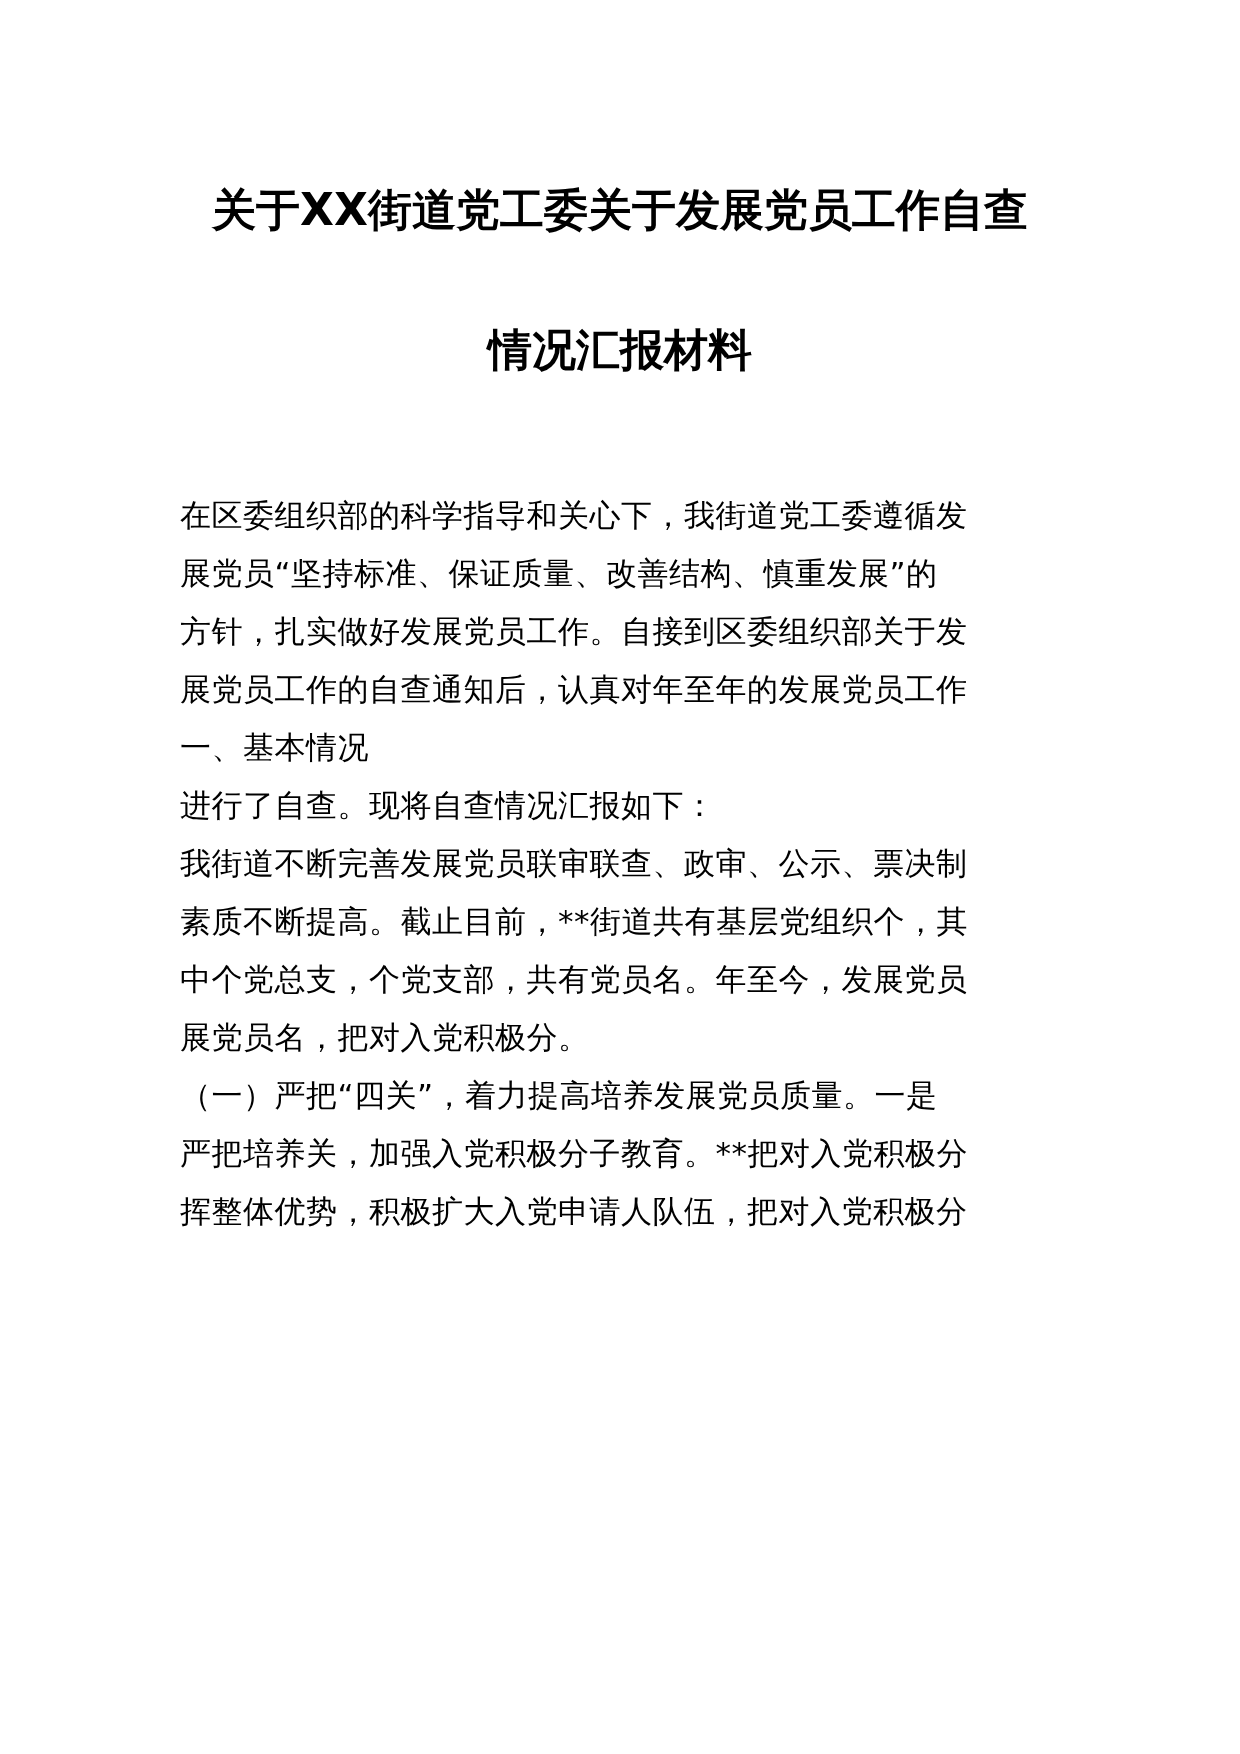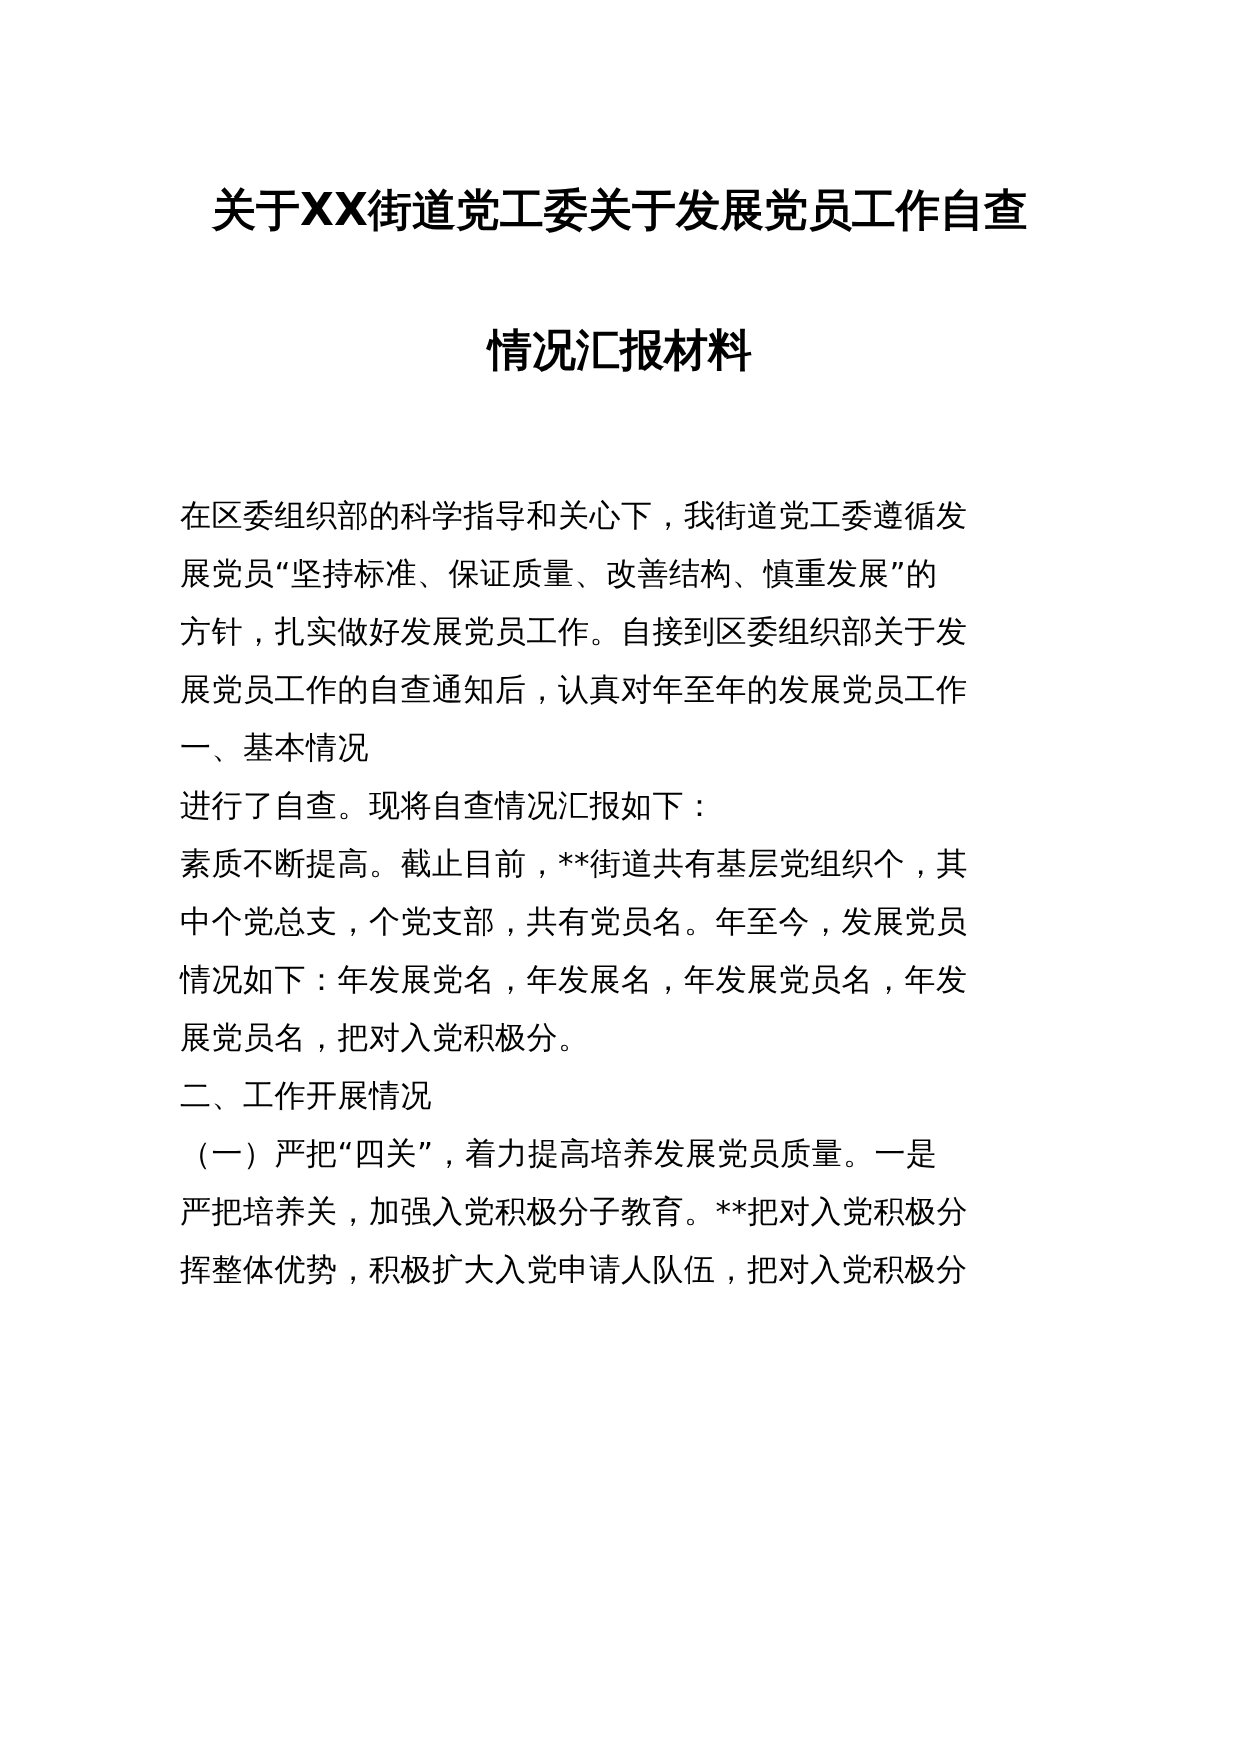--- a/index.html
+++ b/index.html
@@ -26,22 +26,21 @@
   <div id="t1" class="title-line">关于XX街道党工委关于发展党员工作自查</div>
   <div id="t2" class="title-line">情况汇报材料</div>
 
   <div class="body">
     <div class="line">在区委组织部的科学指导和关心下，我街道党工委遵循发</div>
     <div class="line">展党员“坚持标准、保证质量、改善结构、慎重发展”的</div>
     <div class="line">方针，扎实做好发展党员工作。自接到区委组织部关于发</div>
     <div class="line">展党员工作的自查通知后，认真对年至年的发展党员工作</div>
     <div class="line">一、基本情况</div>
     <div class="line">进行了自查。现将自查情况汇报如下：</div>
+    <div class="line">我街道不断完善发展党员联审联查、政审、公示、票决制</div>
     <div class="line">素质不断提高。截止目前，**街道共有基层党组织个，其</div>
     <div class="line">中个党总支，个党支部，共有党员名。年至今，发展党员</div>
-    <div class="line">情况如下：年发展党名，年发展名，年发展党员名，年发</div>
     <div class="line">展党员名，把对入党积极分。</div>
-    <div class="line">二、工作开展情况</div>
     <div class="line">（一）严把“四关”，着力提高培养发展党员质量。一是</div>
     <div class="line">严把培养关，加强入党积极分子教育。**把对入党积极分</div>
     <div class="line">挥整体优势，积极扩大入党申请人队伍，把对入党积极分</div>
   </div>
 </div>
 
 </body></html>

